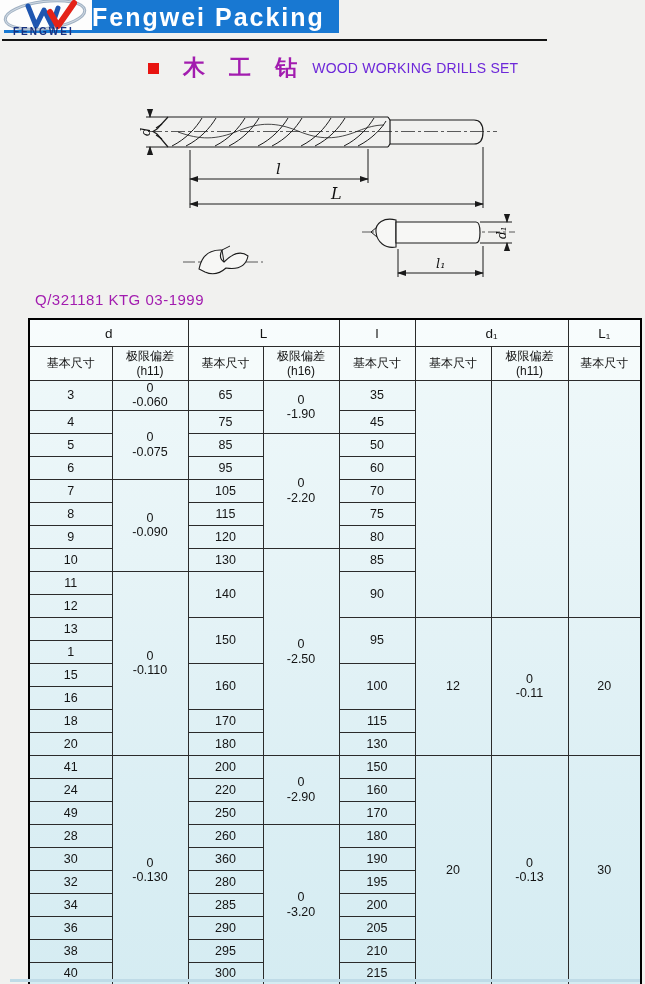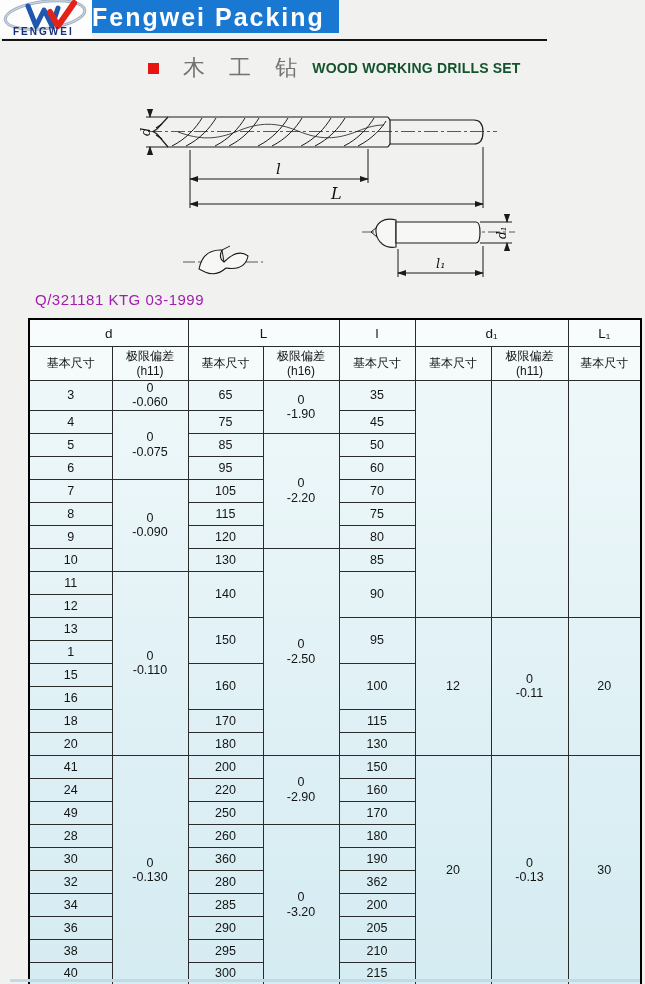--- a/index.html
+++ b/index.html
@@ -7,27 +7,27 @@
     position:relative;width:645px;height:984px;background:#f1f1ef;
     font-family:"Liberation Sans",sans-serif;color:#111;overflow:hidden;
   }
   
   .banner{position:absolute;left:4px;top:6;width:335px;height:33px;background:#1878d2;}
   .banner-title{
     position:absolute;left:88px;top:3px;color:#fff;font-weight:bold;
     font-size:25px;letter-spacing:2px;white-space:nowrap;
   }
   .header-rule{position:absolute;left:2px;top:39px;width:545px;height:2px;background:#141414;}
-  .logo-chip{position:absolute;left:0;top:0;width:92px;height:38px;background:#fdfdfd;}
+  .logo-chip{position:absolute;left:0;top:0;width:92px;height:30px;background:#fdfdfd;}
   .logo-chip svg{position:absolute;left:0;top:0;}
   
   .title-row{position:absolute;left:148px;top:55px;display:flex;align-items:center;height:26px;}
   .title-bullet{width:11px;height:11px;background:#e81410;margin-right:24px;}
-  .title-cn{font-size:22px;font-weight:normal;letter-spacing:9px;color:#737373;white-space:nowrap;}
-  .title-en{font-size:14px;font-weight:700;color:#14532d;margin-left:6px;white-space:nowrap;letter-spacing:0.2px;}
+  .title-cn{font-size:22px;font-weight:bold;letter-spacing:9px;color:#a21caf;white-space:nowrap;}
+  .title-en{font-size:14px;font-weight:400;color:#6d28d9;margin-left:6px;white-space:nowrap;letter-spacing:0.2px;}
   
   .diagram{position:absolute;left:100px;top:90px;width:545px;height:200px;}
   .dim-label{font-family:"DejaVu Serif",serif;font-style:italic;fill:#111;}
   
   .standard{position:absolute;left:35px;top:291px;font-size:15px;font-weight:500;letter-spacing:0.5px;color:#a21caf;}
   
   .spec-table-wrap{position:absolute;left:28px;top:318px;width:612px;}
   table.spec{
     border-collapse:collapse;table-layout:fixed;width:612px;
     background:linear-gradient(180deg,#f0f9fa 0%,#e7f4f7 35%,#dceff4 70%,#d5ecf2 100%);
@@ -487,21 +487,21 @@
             </td>
           </tr>
           <tr>
             <td rowspan="1">
               <div>32</div>
             </td>
             <td rowspan="1">
               <div>280</div>
             </td>
             <td rowspan="1">
-              <div>362</div>
+              <div>195</div>
             </td>
           </tr>
           <tr>
             <td rowspan="1">
               <div>34</div>
             </td>
             <td rowspan="1">
               <div>285</div>
             </td>
             <td rowspan="1">

